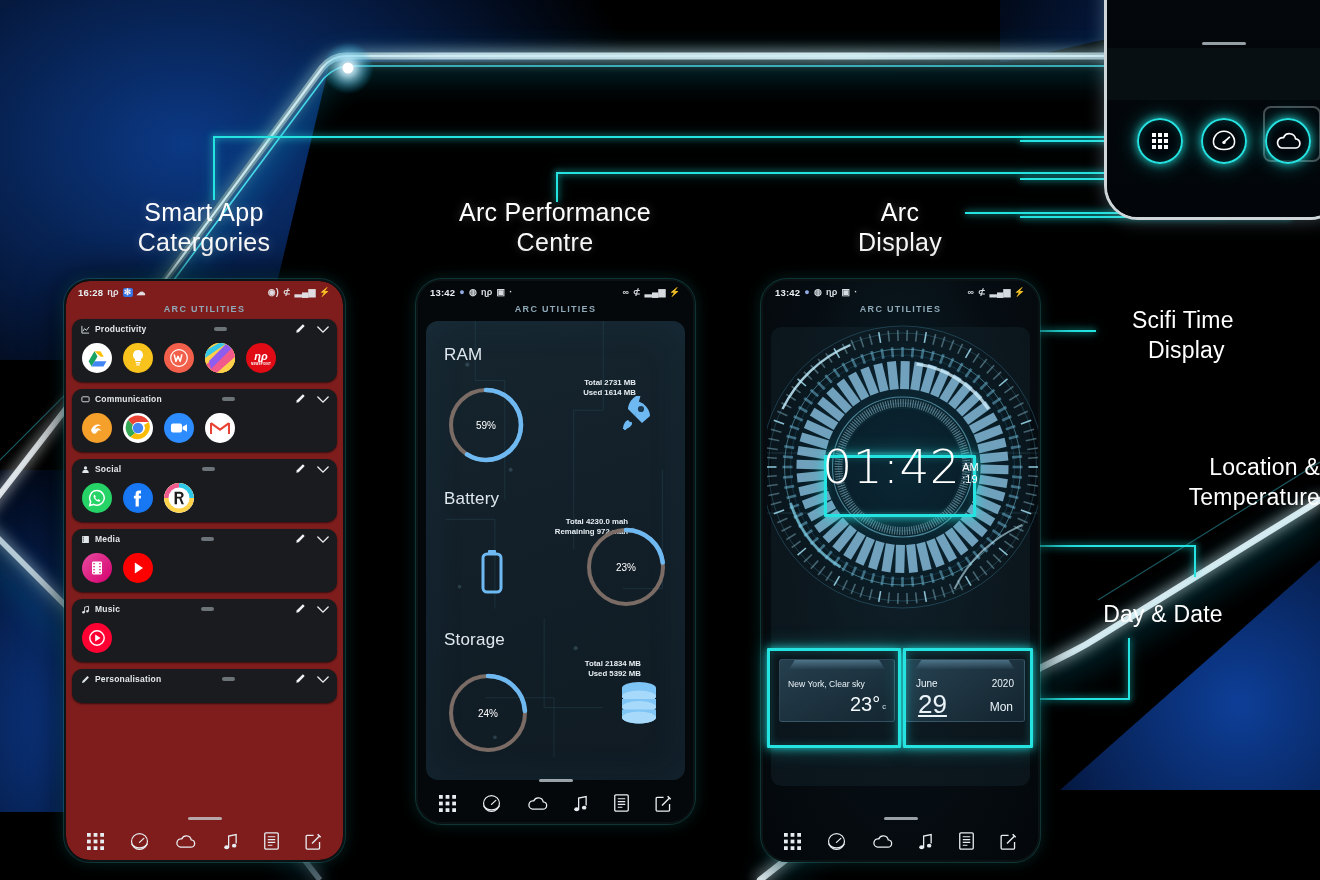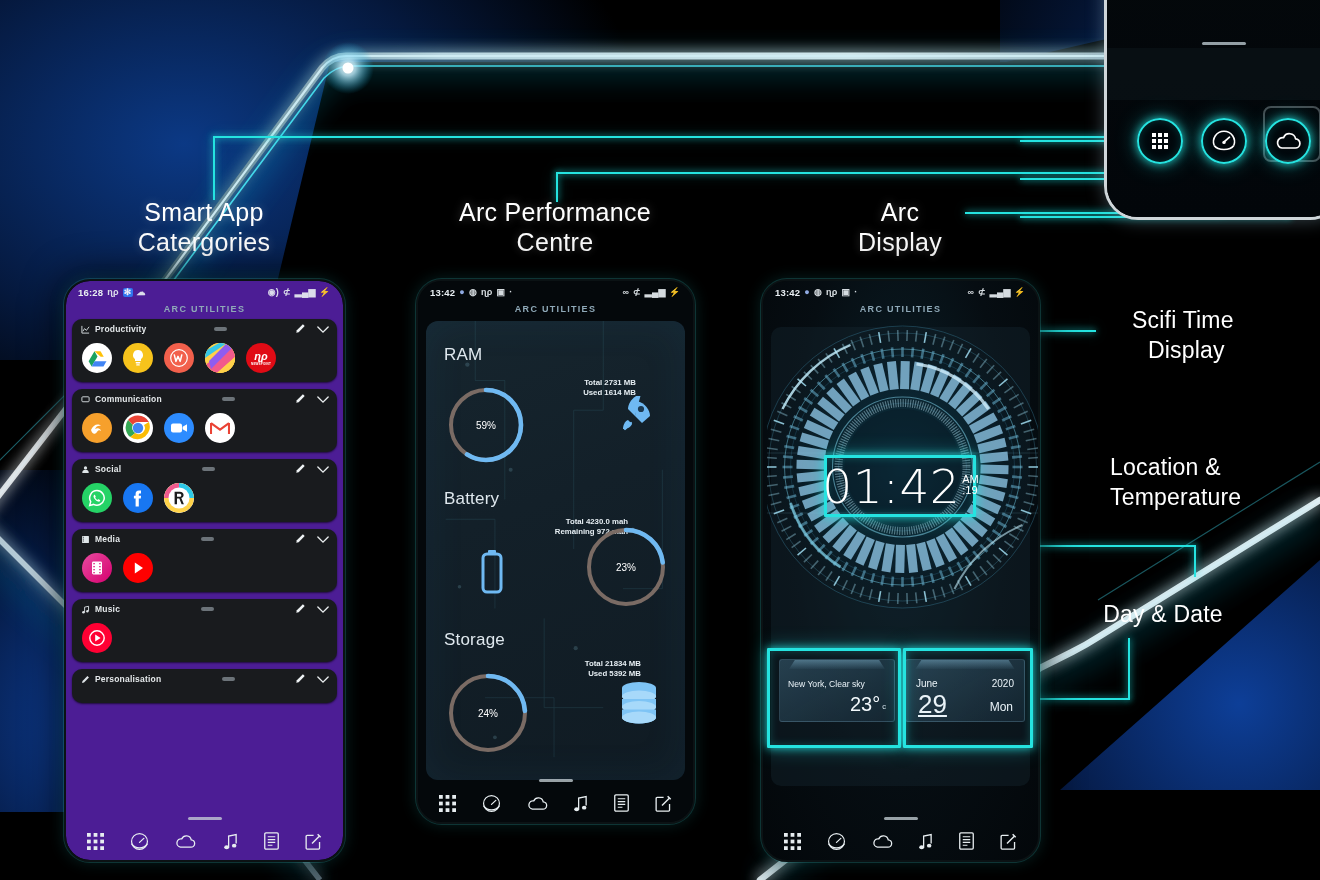--- a/index.html
+++ b/index.html
@@ -267,21 +267,21 @@
 </div>
 <div class="heading" style="left:790px; top:197px; width:220px;">
   <div>Arc</div>
   <div>Display</div>
 </div>
 
 <div class="callout" style="left:1110px; top:305px; width:200px; text-align:left;margin-left:22px;">
   <div>Scifi Time</div>
   <div style="padding-left:16px;">Display</div>
 </div>
-<div class="callout" style="left:1110px; top:452px; width:210px; text-align:left;">
+<div class="callout" style="left:1110px; top:452px; width:210px; text-align:right;">
   <div>Location &amp;</div>
   <div>Temperature</div>
 </div>
 <div class="callout" style="left:1063px; top:599px; width:200px; text-align:center;">
   <div>Day &amp; Date</div>
 </div>
 
 <div id="tr-phone">
   <div class="scr"></div>
   <div style="position:absolute;left:50%;top:112px;transform:translateX(-50%);width:44px;height:3px;background:#b9c5cc;border-radius:2px;opacity:.8;"></div>
@@ -311,21 +311,21 @@
     <circle cx="13" cy="14.4" r="1.7" fill="#fff"></circle>
   </svg>
 </div>
 <div class="circ-ico" style="left:1265px; top:118px;">
   <svg width="27" height="20" viewBox="0 0 27 20">
     <path d="M7 17h13a4.6 4.6 0 0 0 .6-9.2A6.3 6.3 0 0 0 8.6 6.6 4.9 4.9 0 0 0 7 17z" fill="none" stroke="#fff" stroke-width="1.7" stroke-linejoin="round"></path>
   </svg>
 </div>
 
 <div class="phone" style="left:64px; top:279px; width:281px; height:583px;">
-  <div class="screen" style="background:#4c1d95;">
+  <div class="screen" style="background:#7f1d1d;">
 
     <div class="statusbar">
       <div class="sb-left">
         <span>16:28</span>
         <span class="sb-ico">ɳρ</span>
         <span class="sb-ico" style="background:#2e7cf6;border-radius:2px;padding:0 1px;color:#fff;">✻</span>
         <span class="sb-ico">☁</span>
       </div>
       <div class="sb-right">
         <span class="sb-ico">◉)</span>
@@ -1271,21 +1271,21 @@
           <path d="M 52,122 A 133 133 0 0 1 120,58" fill="none" stroke="#bfe9f7" stroke-width="2" opacity=".6"></path>
           <path d="M -112,36 A 118 118 0 0 0 -62,100" fill="none" stroke="#7fd0e8" stroke-width="3" opacity=".7"></path>
           <path d="M 14,-103 A 104 104 0 0 1 86,-58" fill="none" stroke="#cfeefb" stroke-width="3.2" opacity=".8"></path>
 
           <line x1="-150" y1="-14" x2="150" y2="-14" stroke="#8fd3ea" stroke-width=".5" opacity=".3"></line>
           <line x1="-150" y1="46" x2="150" y2="46" stroke="#8fd3ea" stroke-width=".5" opacity=".3"></line>
         </g>
       </svg>
 
       <div style="position:absolute;left:50%;top:150px;transform:translate(-50%,-50%);
-                  display:flex;align-items:center;gap:2px;z-index:4;margin-top:20px;">
+                  display:flex;align-items:flex-end;gap:2px;z-index:4;">
         <span style="font-size:47px;font-weight:300;letter-spacing:.5px;color:#fff;line-height:.92;font-family:'DejaVu Sans',sans-serif;">01:42</span>
         <span style="display:flex;flex-direction:column;align-items:flex-start;padding-bottom:3px;line-height:1.05;">
           <span style="font-size:11px;color:#fff;">AM</span>
           <span style="font-size:11px;color:#fff;">:19</span>
         </span>
       </div>
     </div>
 
     <div class="wpanel" style="left:16px; top:378px; width:116px; height:63px;">
       <div class="wpanel-top"></div>

